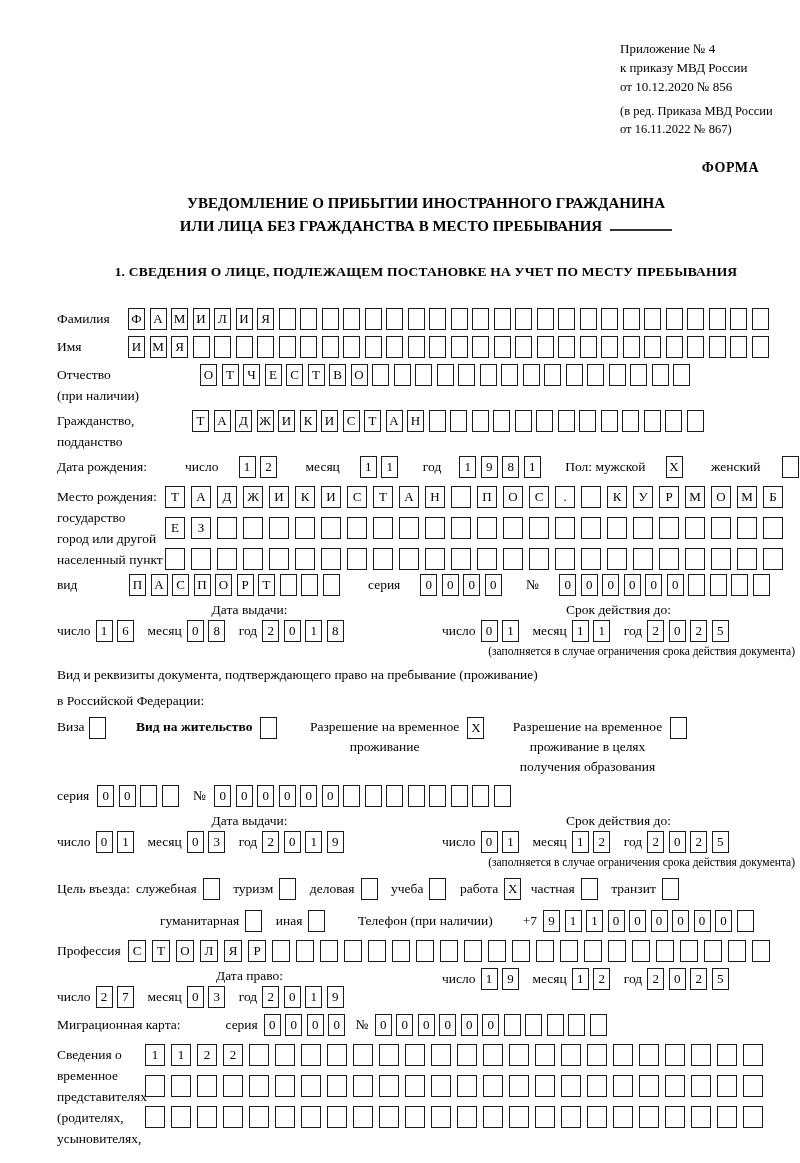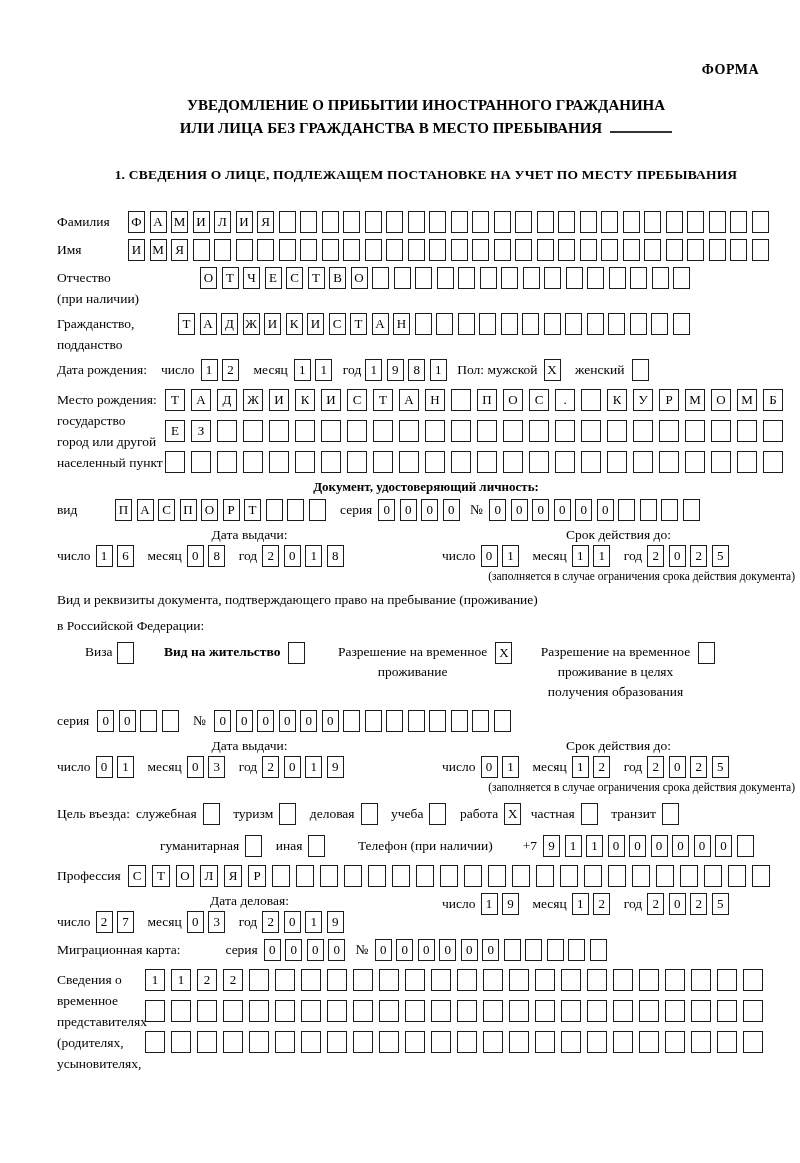--- a/index.html
+++ b/index.html
@@ -32,24 +32,24 @@
   .cellw .cell { width:20px; margin-right:6px; }
   .cellp .cell { width:18px; margin-right:6px; }
 
   .w71 { width:71px; flex:0 0 71px; }
   .w143 { width:143px; flex:0 0 143px; }
   .w121 { width:121px; flex:0 0 121px; }
   .w108 { width:108px; flex:0 0 108px; }
   .w58 { width:58px; flex:0 0 58px; }
   .w88 { width:88px; flex:0 0 88px; }
 
-  .mt4{margin-top:4px;} .mt6{margin-top:6px;} .mt8{margin-top:8px;}
+  .mt4{margin-top:4px;gap:14px;} .mt6{margin-top:6px;} .mt8{margin-top:8px;}
   .mt10{margin-top:10px;} .mt28{margin-top:28px;}
   .mr4{margin-right:4px;} .mr6{margin-right:6px;} .mr8{margin-right:8px;}
-  .mr10{margin-right:10px;} .mr14{margin-right:14px;}
+  .mr10{margin-right:10px;} .mr14{margin-right:24px;}
 
   .mrow { margin-bottom:9px; }
   .mrow:last-child { margin-bottom:0; }
 
   .doc-head { text-align:center; font-weight:bold; font-size:13px; margin-top:6px; }
 
   .datepair { display:flex; margin-top:6px; flex-wrap:wrap; }
   .dp-col { }
   .dp-left { width:385px; flex:0 0 385px; }
   .dp-right { flex:1; }
@@ -68,20 +68,29 @@
   .purpose { display:flex; align-items:center; margin-top:10px; }
   .purpose .lbl { margin-right:6px; }
   .purpose .cells { margin-right:9px; }
 </style>
 </head>
 <body>
 
 <div class="page">
   <div class="content">
 
+    <div class="hdr-block">
+      <div>Приложение № 4</div>
+      <div>к приказу МВД России</div>
+      <div>от 10.12.2020 № 856</div>
+      <div class="hdr-sub">
+        <div>(в ред. Приказа МВД России</div>
+        <div>от 16.11.2022 № 867)</div>
+      </div>
+    </div>
 
     <div class="form-label">ФОРМА</div>
 
     <div class="title">
       <div>УВЕДОМЛЕНИЕ О ПРИБЫТИИ ИНОСТРАННОГО ГРАЖДАНИНА</div>
       <div>
         <span>ИЛИ ЛИЦА БЕЗ ГРАЖДАНСТВА В МЕСТО ПРЕБЫВАНИЯ</span><span class="title-underline"></span>
       </div>
     </div>
 
@@ -335,21 +344,20 @@
             <span class="cell"></span>
             <span class="cell"></span>
             <span class="cell"></span>
             <span class="cell"></span>
             <span class="cell"></span>
             <span class="cell"></span>
           </span>
       </span>
     </div>
 
-    <div class="doc-head">Документ, удостоверяющий личность:</div>
 
     <div class="row mt4" style="align-items:center;">
       <span class="lbl w58">вид</span>
       <span class="cells mr10">
           <span class="cell">П</span>
           <span class="cell">А</span>
           <span class="cell">С</span>
           <span class="cell">П</span>
           <span class="cell">О</span>
           <span class="cell">Р</span>
@@ -425,21 +433,21 @@
             </span>
         </div>
       </div>
       <div class="dp-note">(заполняется в случае ограничения срока действия документа)</div>
     </div>
 
     <div class="intro">Вид и реквизиты документа, подтверждающего право на пребывание (проживание)</div>
     <div class="intro mt6">в Российской Федерации:</div>
 
     <div class="opts">
-      <span class="opt" style="margin-right:26px;margin-left:28px;">
+      <span class="opt" style="margin-right:26px;">
         <span class="opt-label opt-label-l" style="margin-right:4px;">Виза</span>
         <span class="cells">
             <span class="cell"></span>
           </span>
       </span>
       <span class="opt" style="margin-right:28px;font-weight:bold;">
         <span class="opt-label opt-label-l">Вид на жительство</span>
         <span class="cells">
             <span class="cell"></span>
           </span>
@@ -621,21 +629,21 @@
           <span class="cell"></span>
           <span class="cell"></span>
           <span class="cell"></span>
           <span class="cell"></span>
           <span class="cell"></span>
         </span>
     </div>
 
     <div class="datepair mt10">
       <div class="dp-col dp-left">
-        <div class="dp-head">Дата деловая:</div>
+        <div class="dp-head">Дата право:</div>
         <div class="dp-row">
           <span class="lbl">число</span>
           <span class="cells">
               <span class="cell">2</span>
               <span class="cell">7</span>
             </span>
           <span class="lbl">месяц</span>
           <span class="cells">
               <span class="cell">0</span>
               <span class="cell">3</span>

